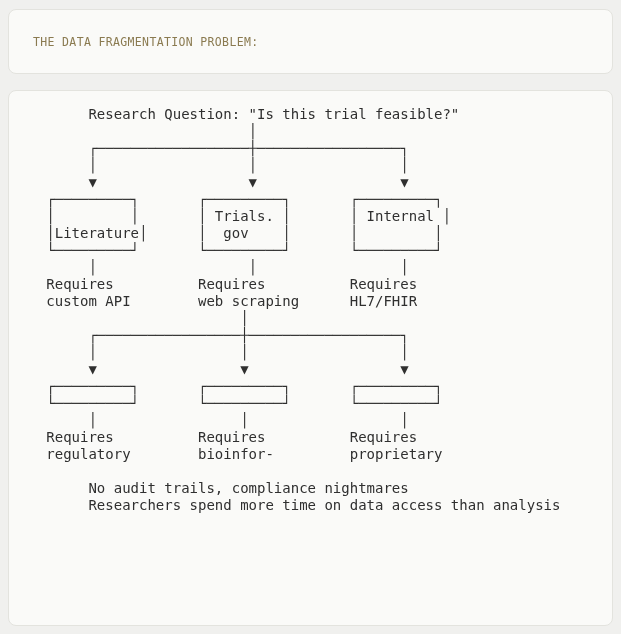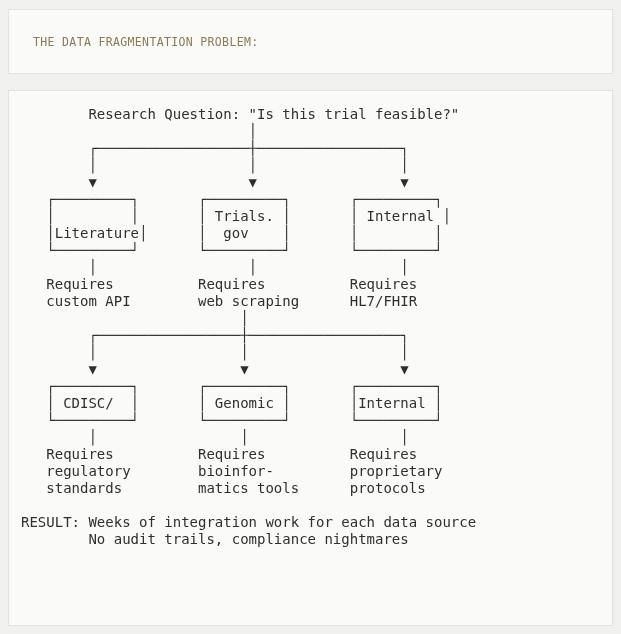--- a/index.html
+++ b/index.html
@@ -9,21 +9,21 @@
     font-family: "DejaVu Sans Mono", monospace;
     position: relative;
     overflow: hidden;
   }
   .card {
     position: absolute;
     left: 8px;
     width: 605px;
     background: #fafaf8;
     border: 1px solid #e3e3de;
-    border-radius: 0;
+    border-radius: 8px;
     box-sizing: border-box;
   }
   .header-card {
     top: 9px;
     height: 65px;
     display: flex;
     align-items: center;
     padding-left: 24px;
   }
   .header-title {
@@ -68,23 +68,21 @@
     <div class="dl">   │Literature│      │  gov    │       │         │</div>
     <div class="dl">   └─────────┘       └─────────┘       └─────────┘</div>
     <div class="dl">        │                  │                 │</div>
     <div class="dl">   Requires          Requires          Requires</div>
     <div class="dl">   custom API        web scraping      HL7/FHIR</div>
     <div class="dl">                          │</div>
     <div class="dl">        ┌─────────────────┼──────────────────┐</div>
     <div class="dl">        │                 │                  │</div>
     <div class="dl">        ▼                 ▼                  ▼</div>
     <div class="dl">   ┌─────────┐       ┌─────────┐       ┌─────────┐</div>
-    <div class="dl">   │ CDISC/  │       │ Genomic │       │Internal │</div>
     <div class="dl">   └─────────┘       └─────────┘       └─────────┘</div>
     <div class="dl">        │                 │                  │</div>
     <div class="dl">   Requires          Requires          Requires</div>
     <div class="dl">   regulatory        bioinfor-         proprietary</div>
-    <div class="dl">   standards         matics tools      protocols</div>
     <div class="dl"></div>
-    <div class="dl">RESULT: Weeks of integration work for each data source</div>
     <div class="dl">        No audit trails, compliance nightmares</div>
+    <div class="dl">        Researchers spend more time on data access than analysis</div>
   </div>
 </div>
 
 </body></html>

